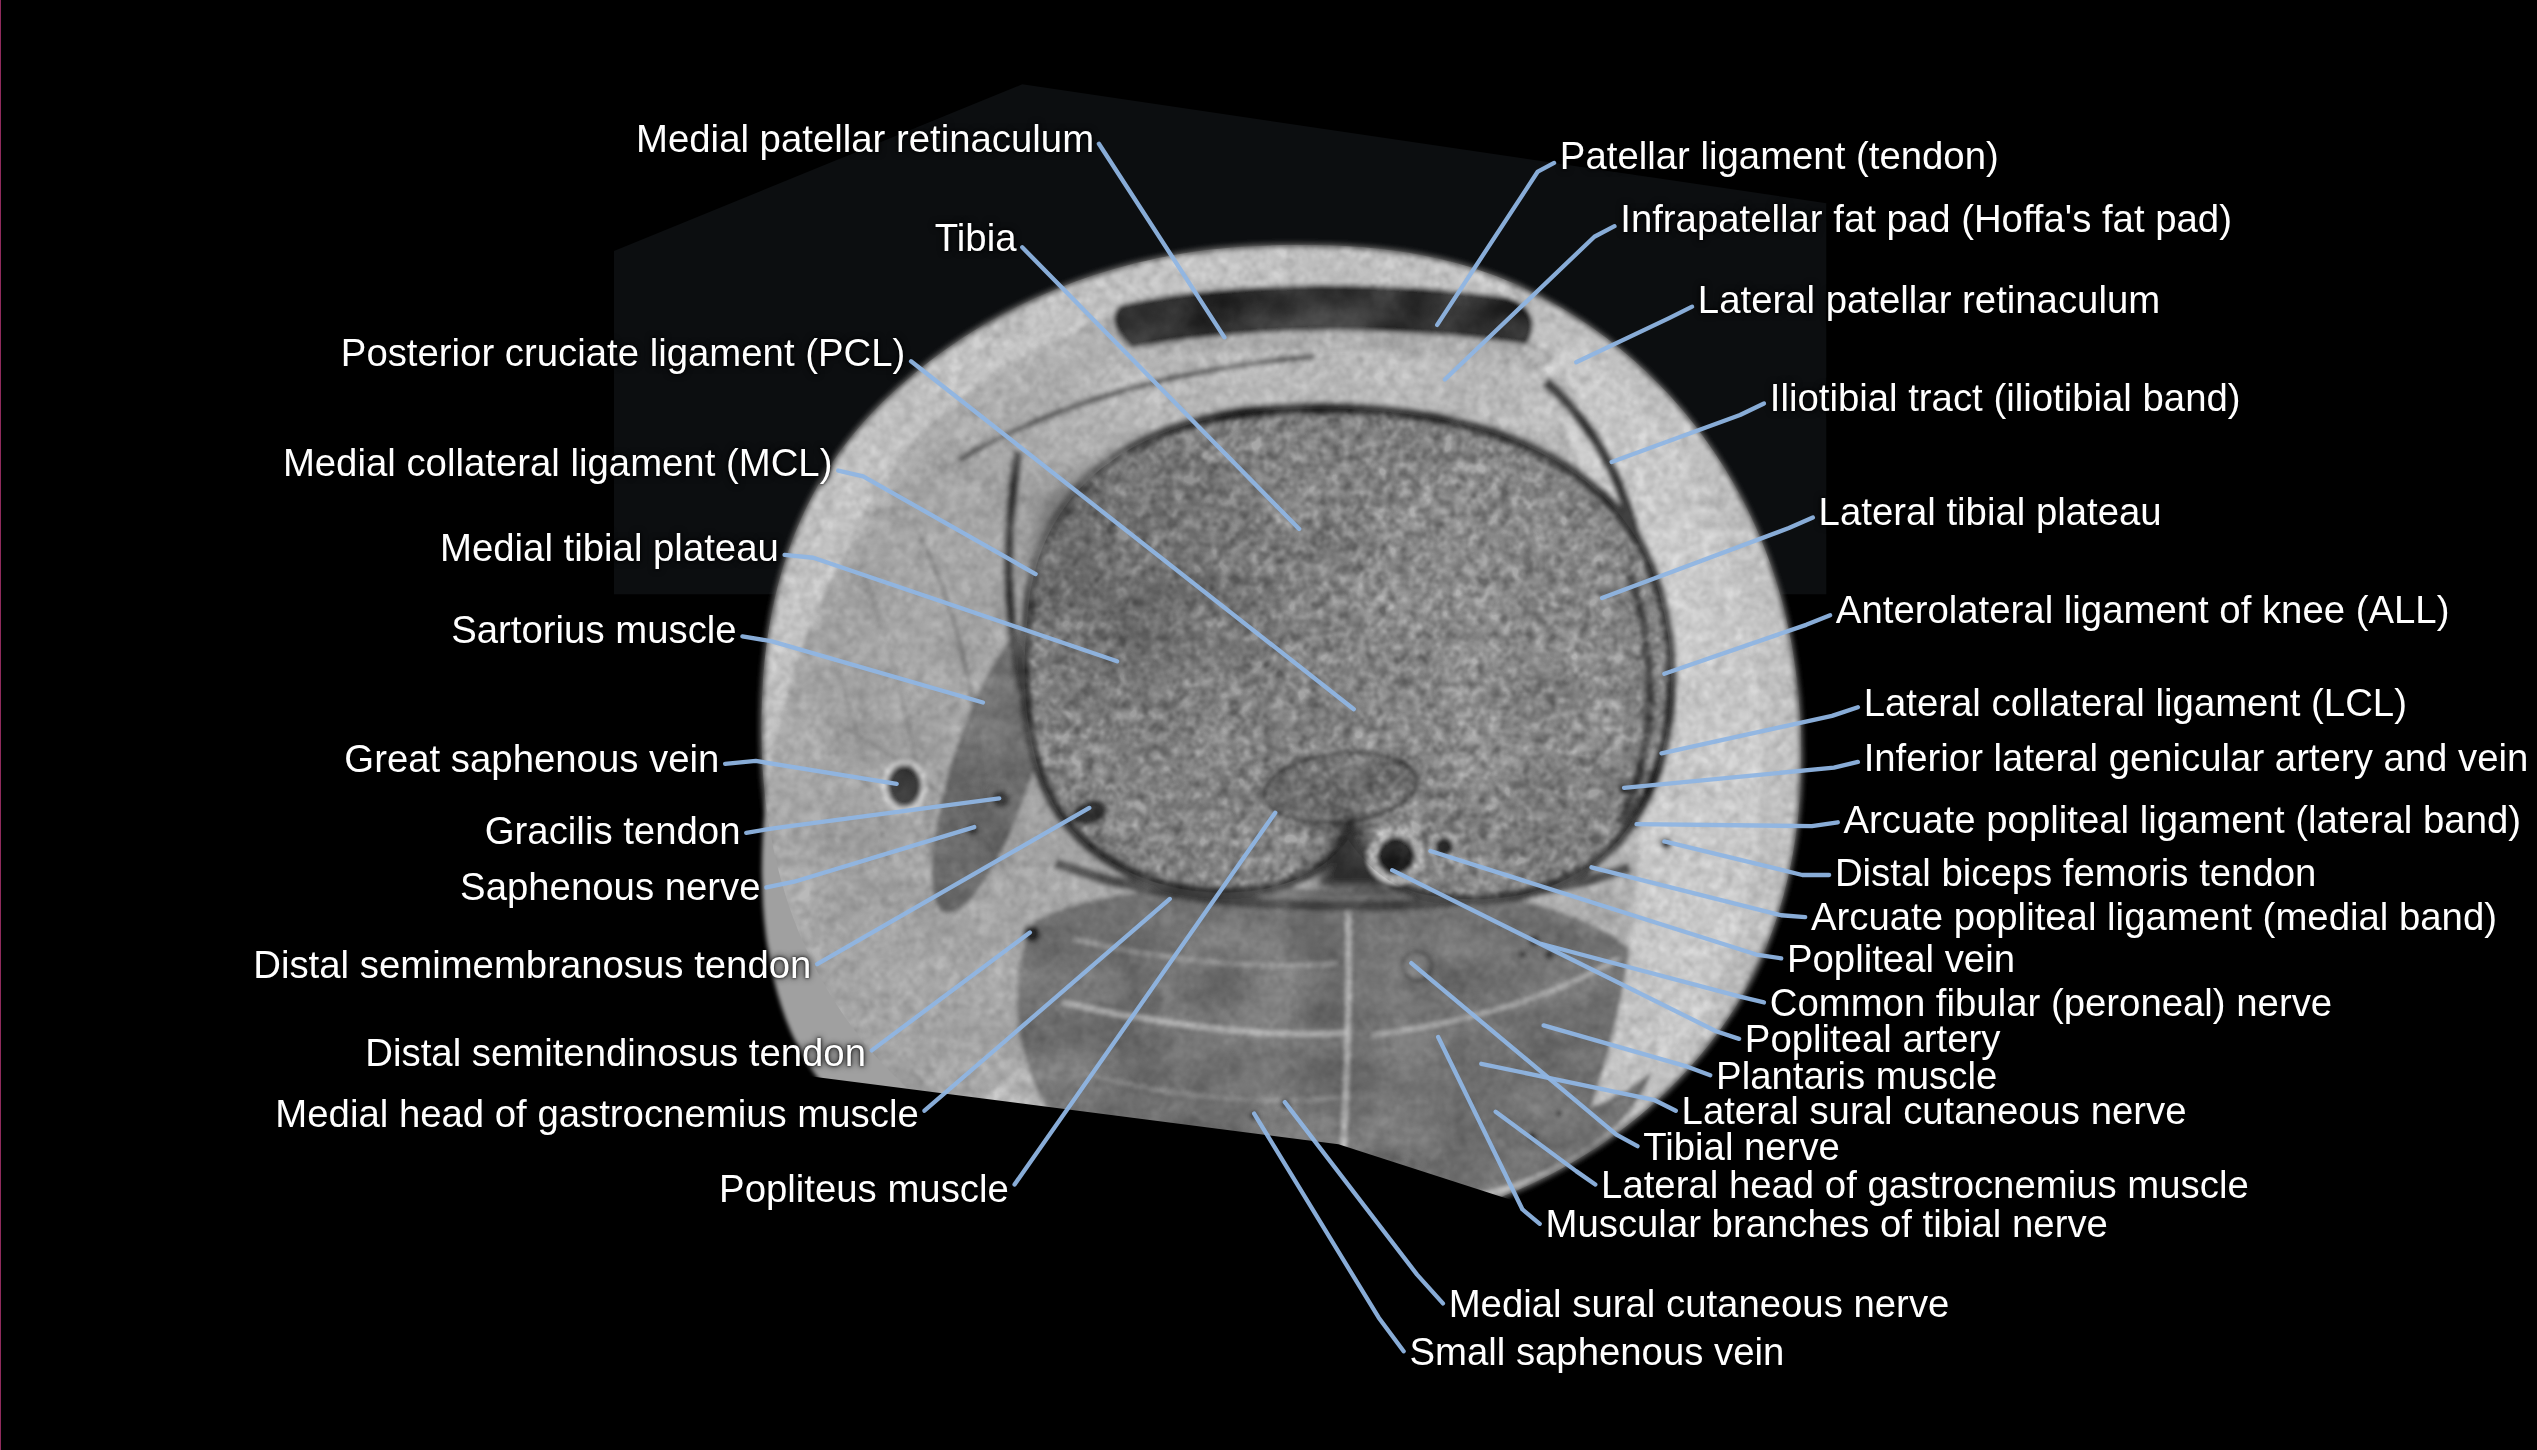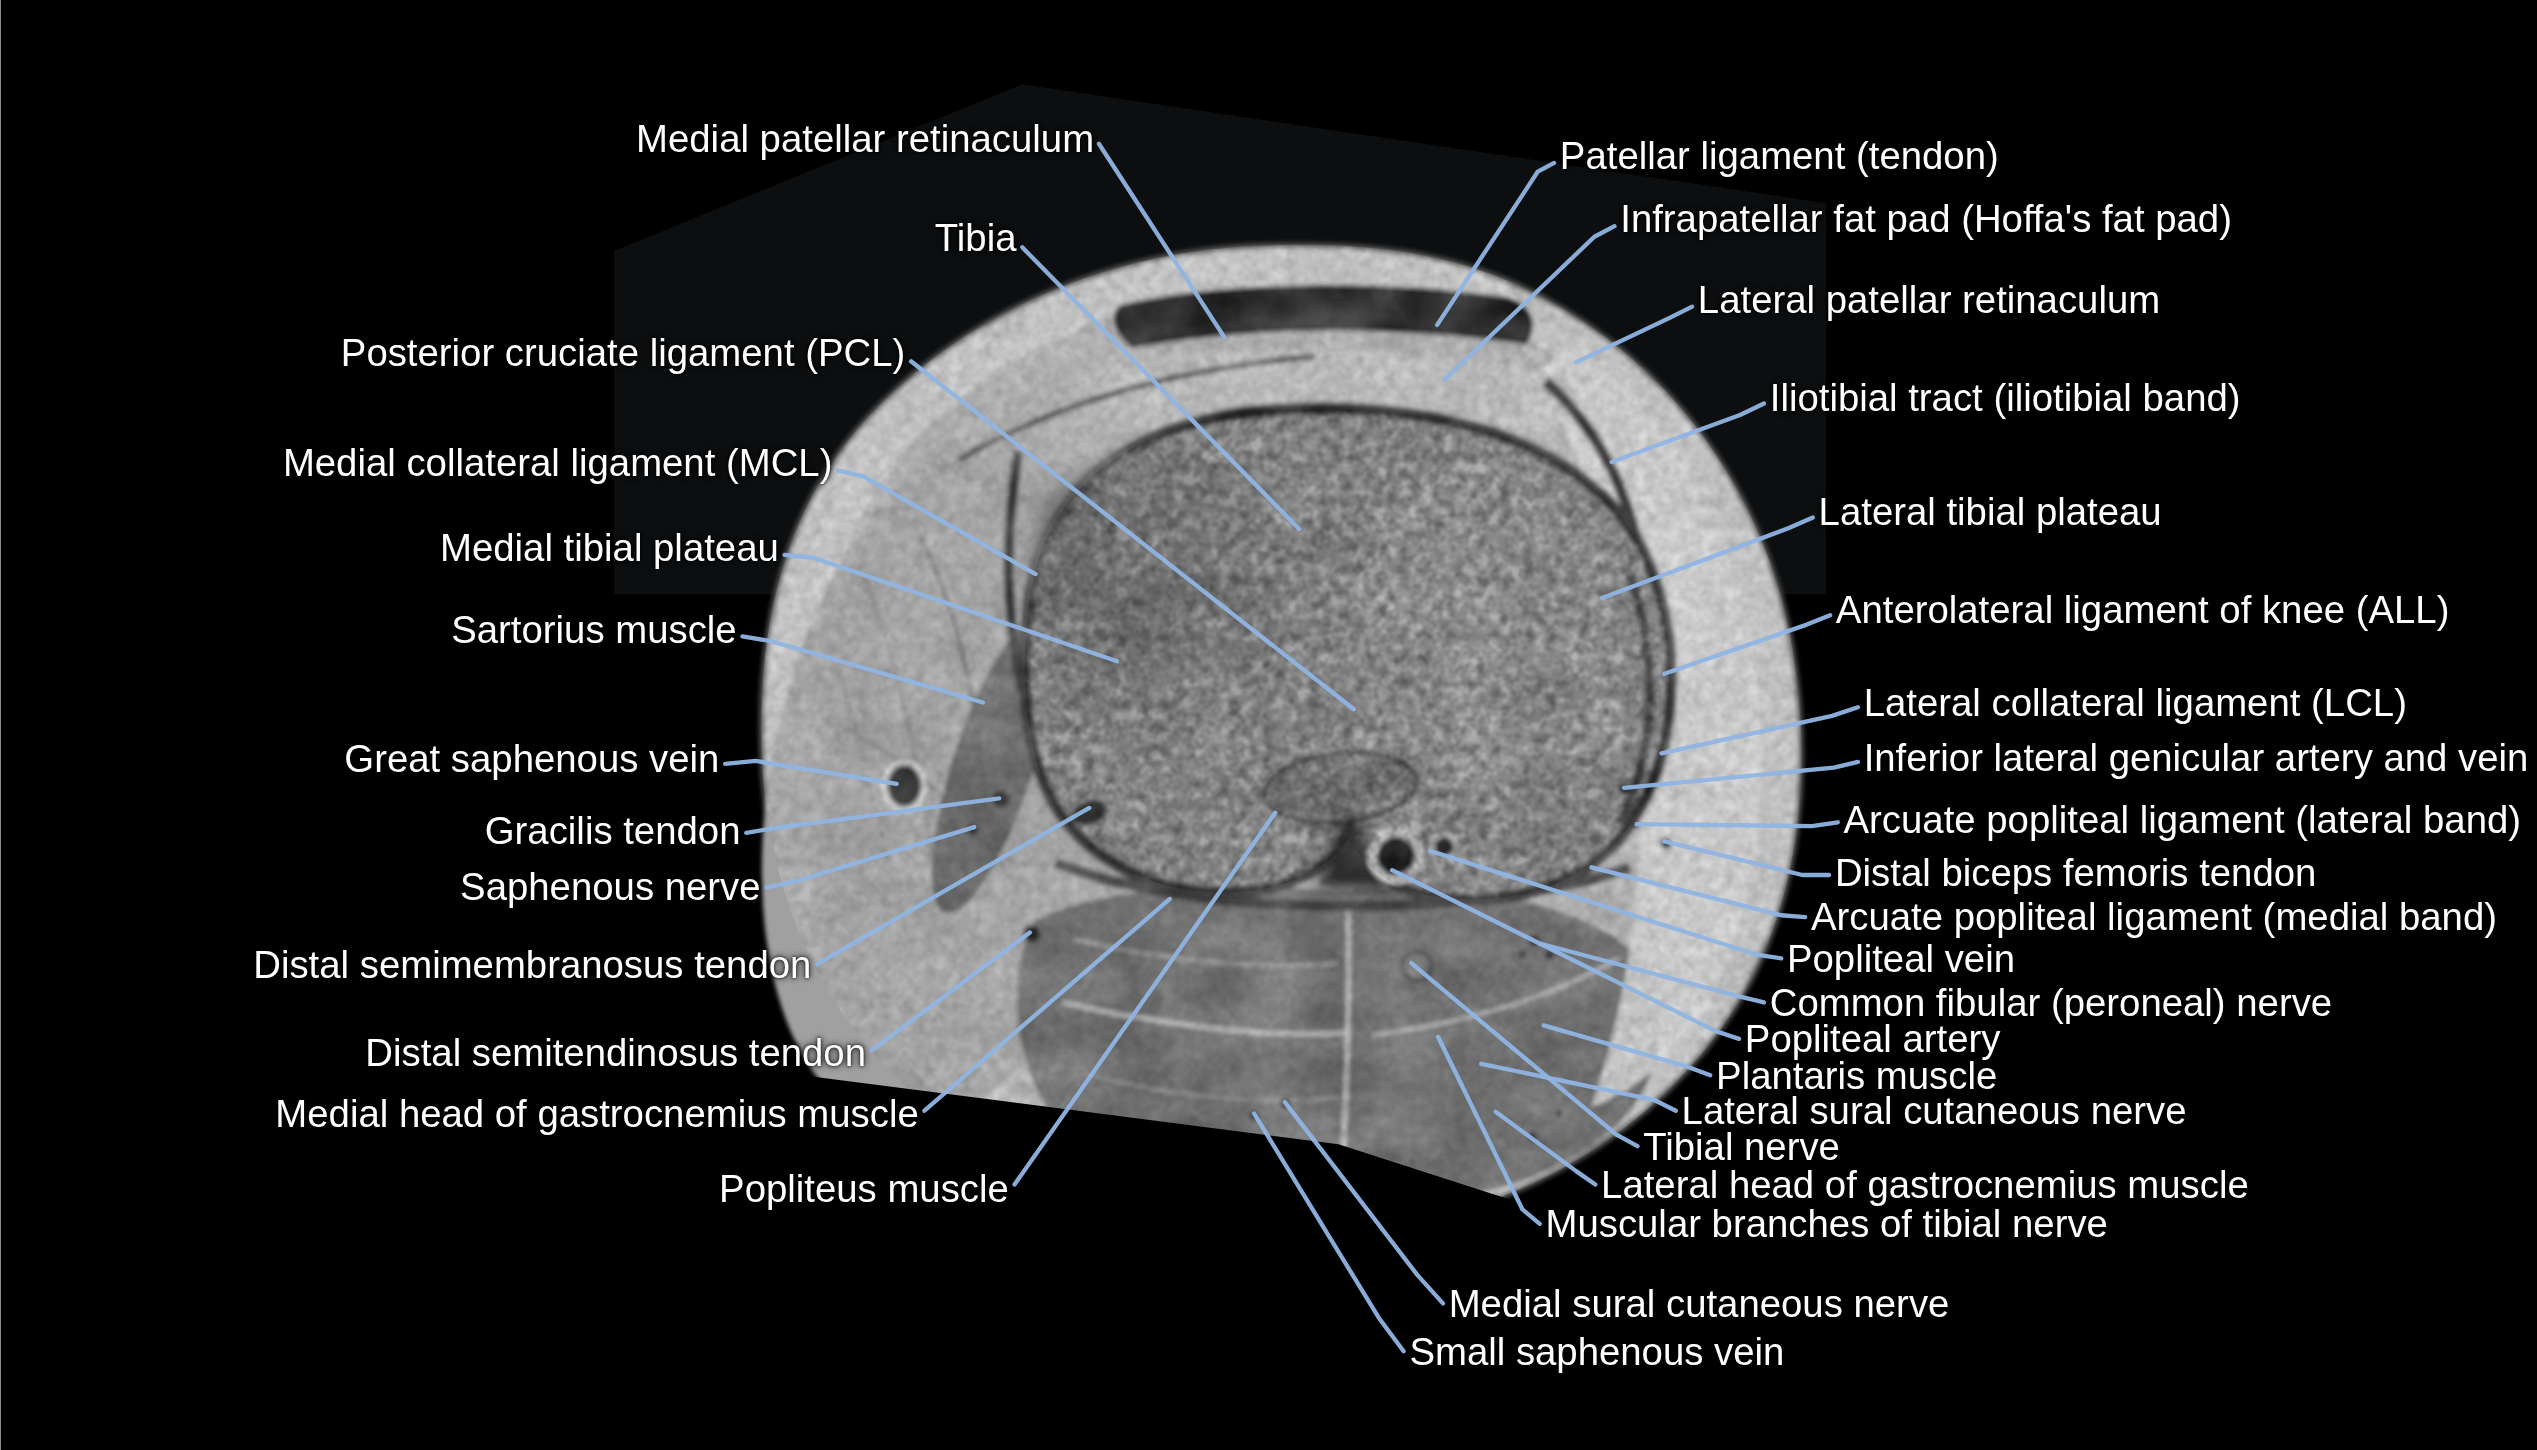--- a/index.html
+++ b/index.html
@@ -1,16 +1,16 @@
 <!DOCTYPE html>
 <html><head>
 <meta charset="utf-8">
 <style>
   html,body{margin:0;padding:0;background:#000;width:100%;height:100%;overflow:hidden}
-  .stage{width:2538px;height:1450px;position:relative;background:#e5e5e5}
+  .stage{width:2538px;height:1450px;position:relative;background:#ec4899}
   svg{display:block;width:100%;height:100%}
   text{font-family:"Liberation Sans","DejaVu Sans",sans-serif;font-size:40px;fill:#ffffff;
        text-shadow:0 0 7px rgba(0,0,0,0.95), 0 0 3px rgba(0,0,0,0.9)}
   .leader{fill:none;stroke:#8fb5e3;stroke-width:4.5;stroke-linecap:round;stroke-linejoin:round;opacity:0.95}
 </style>
 </head>
 <body>
 
 <div class="stage">
 <svg viewBox="0 0 2647 1513" preserveAspectRatio="xMidYMid meet">

